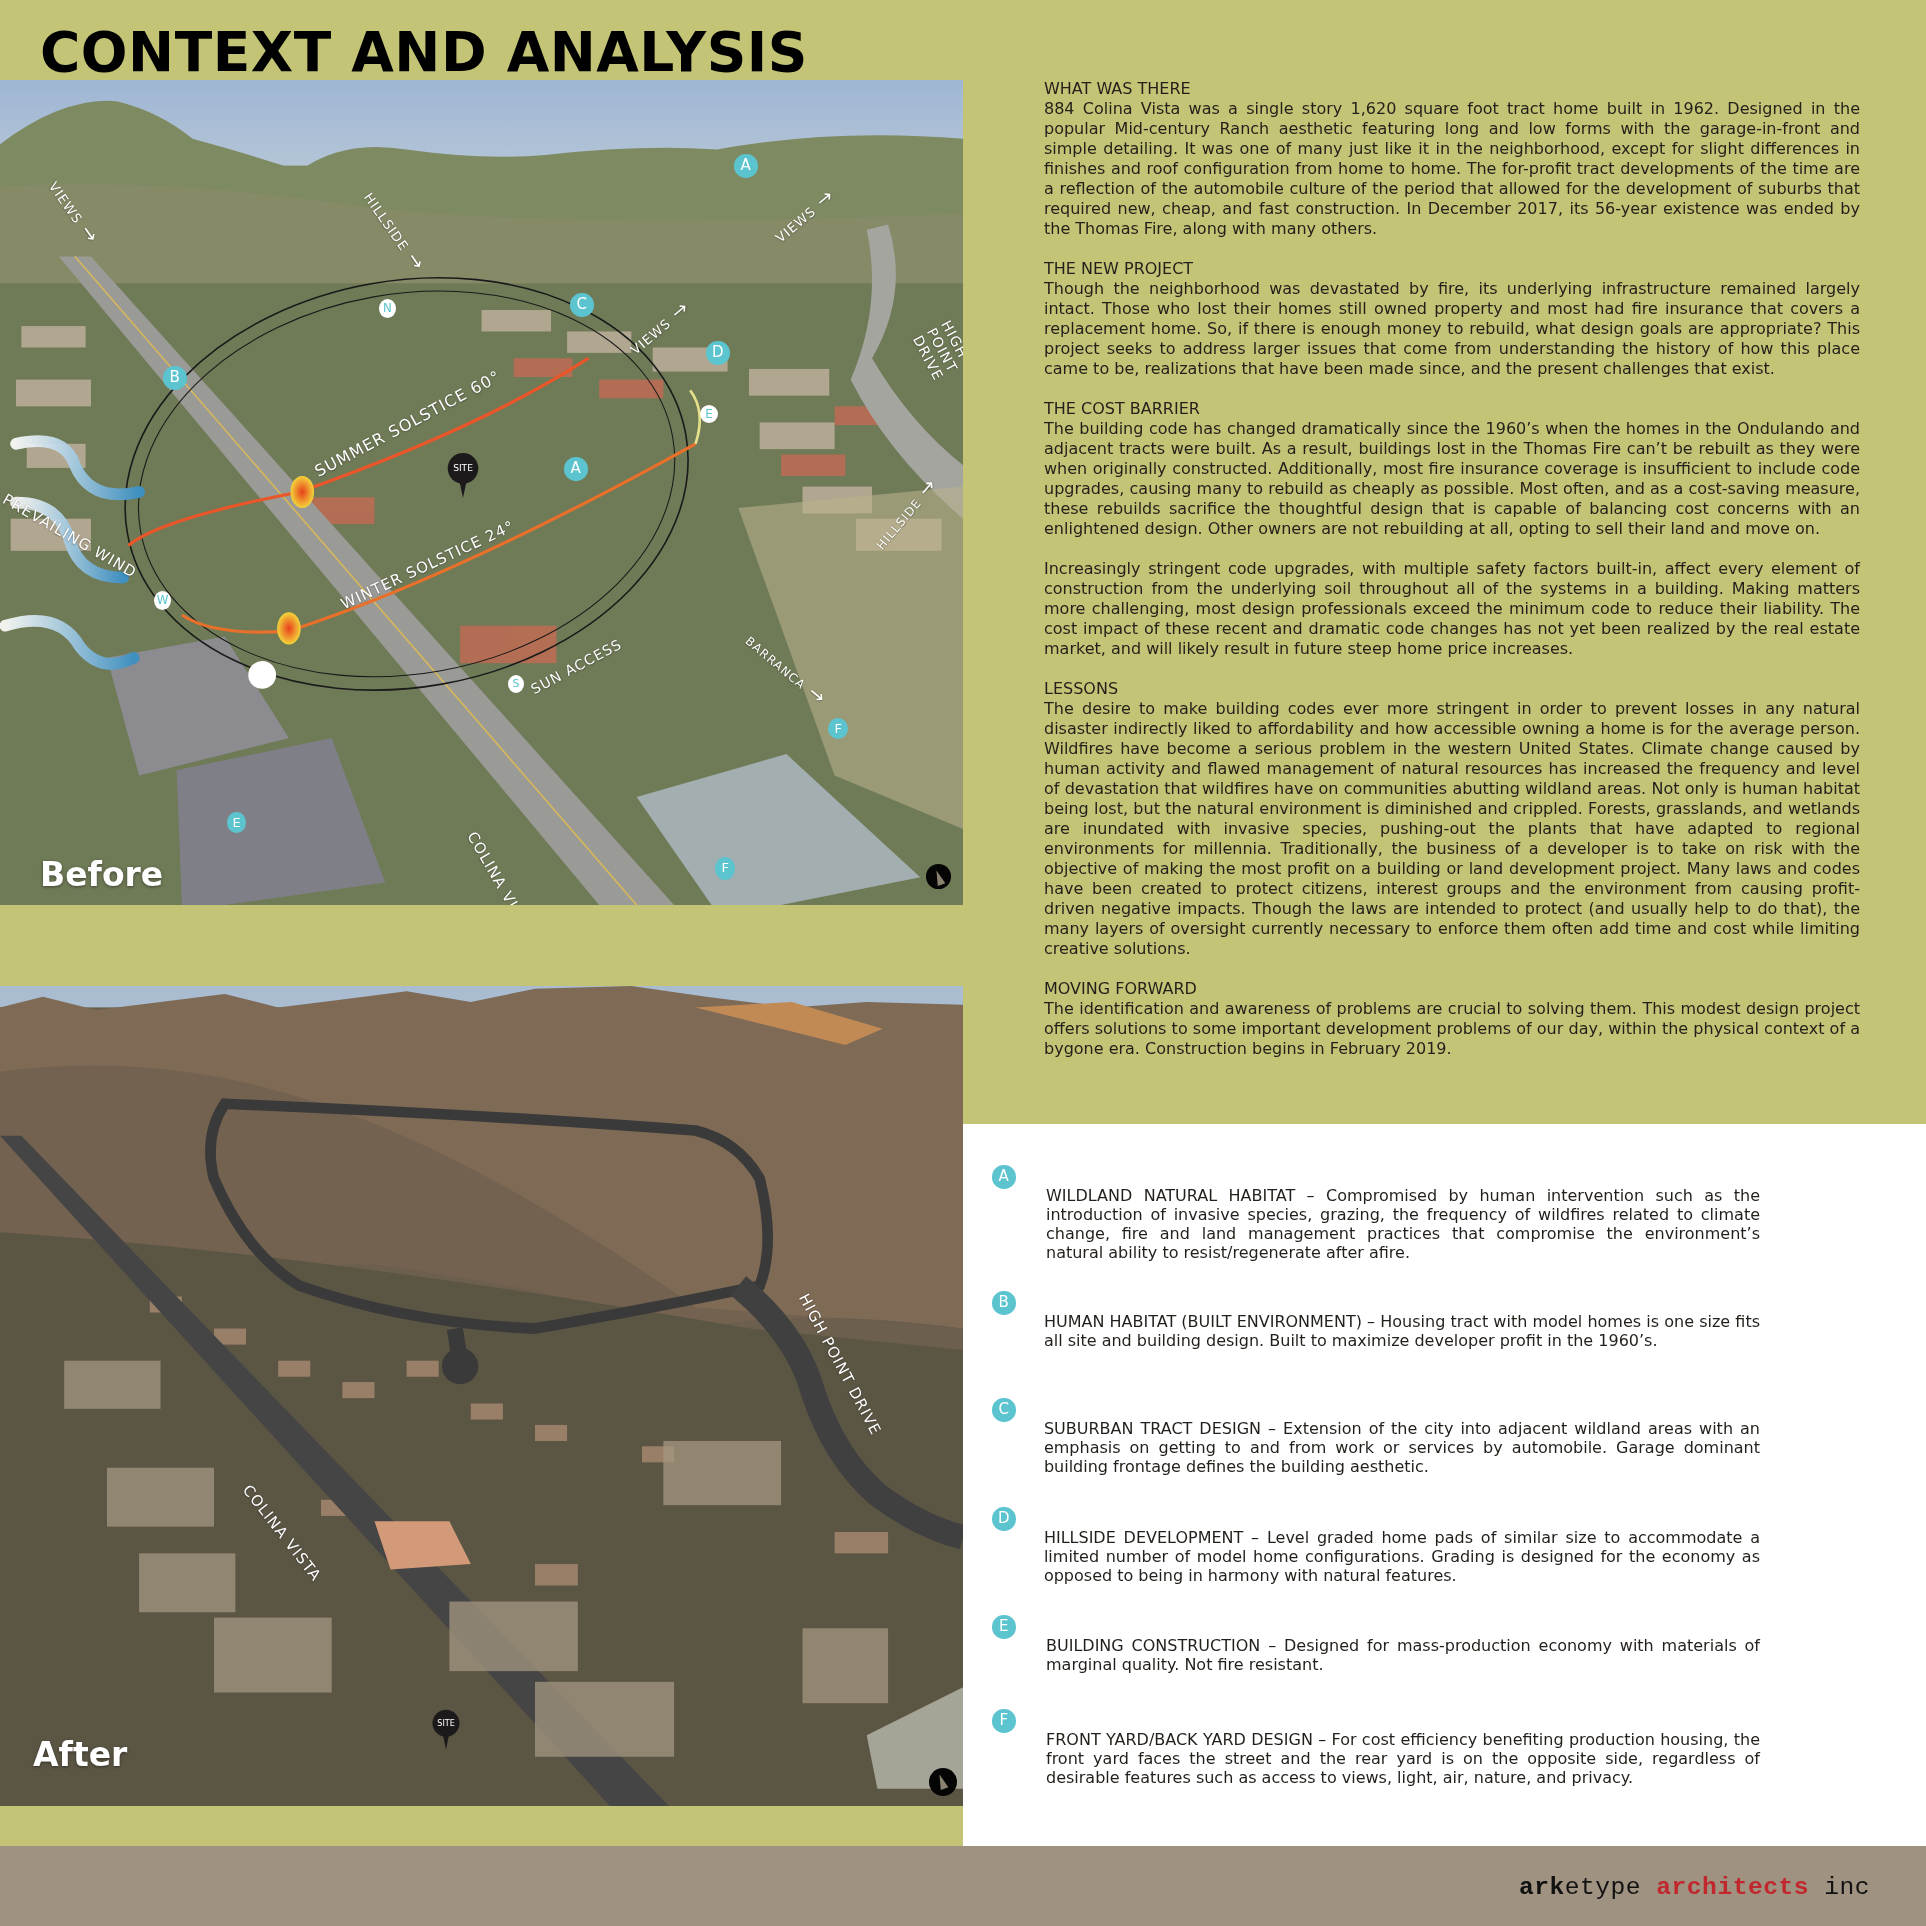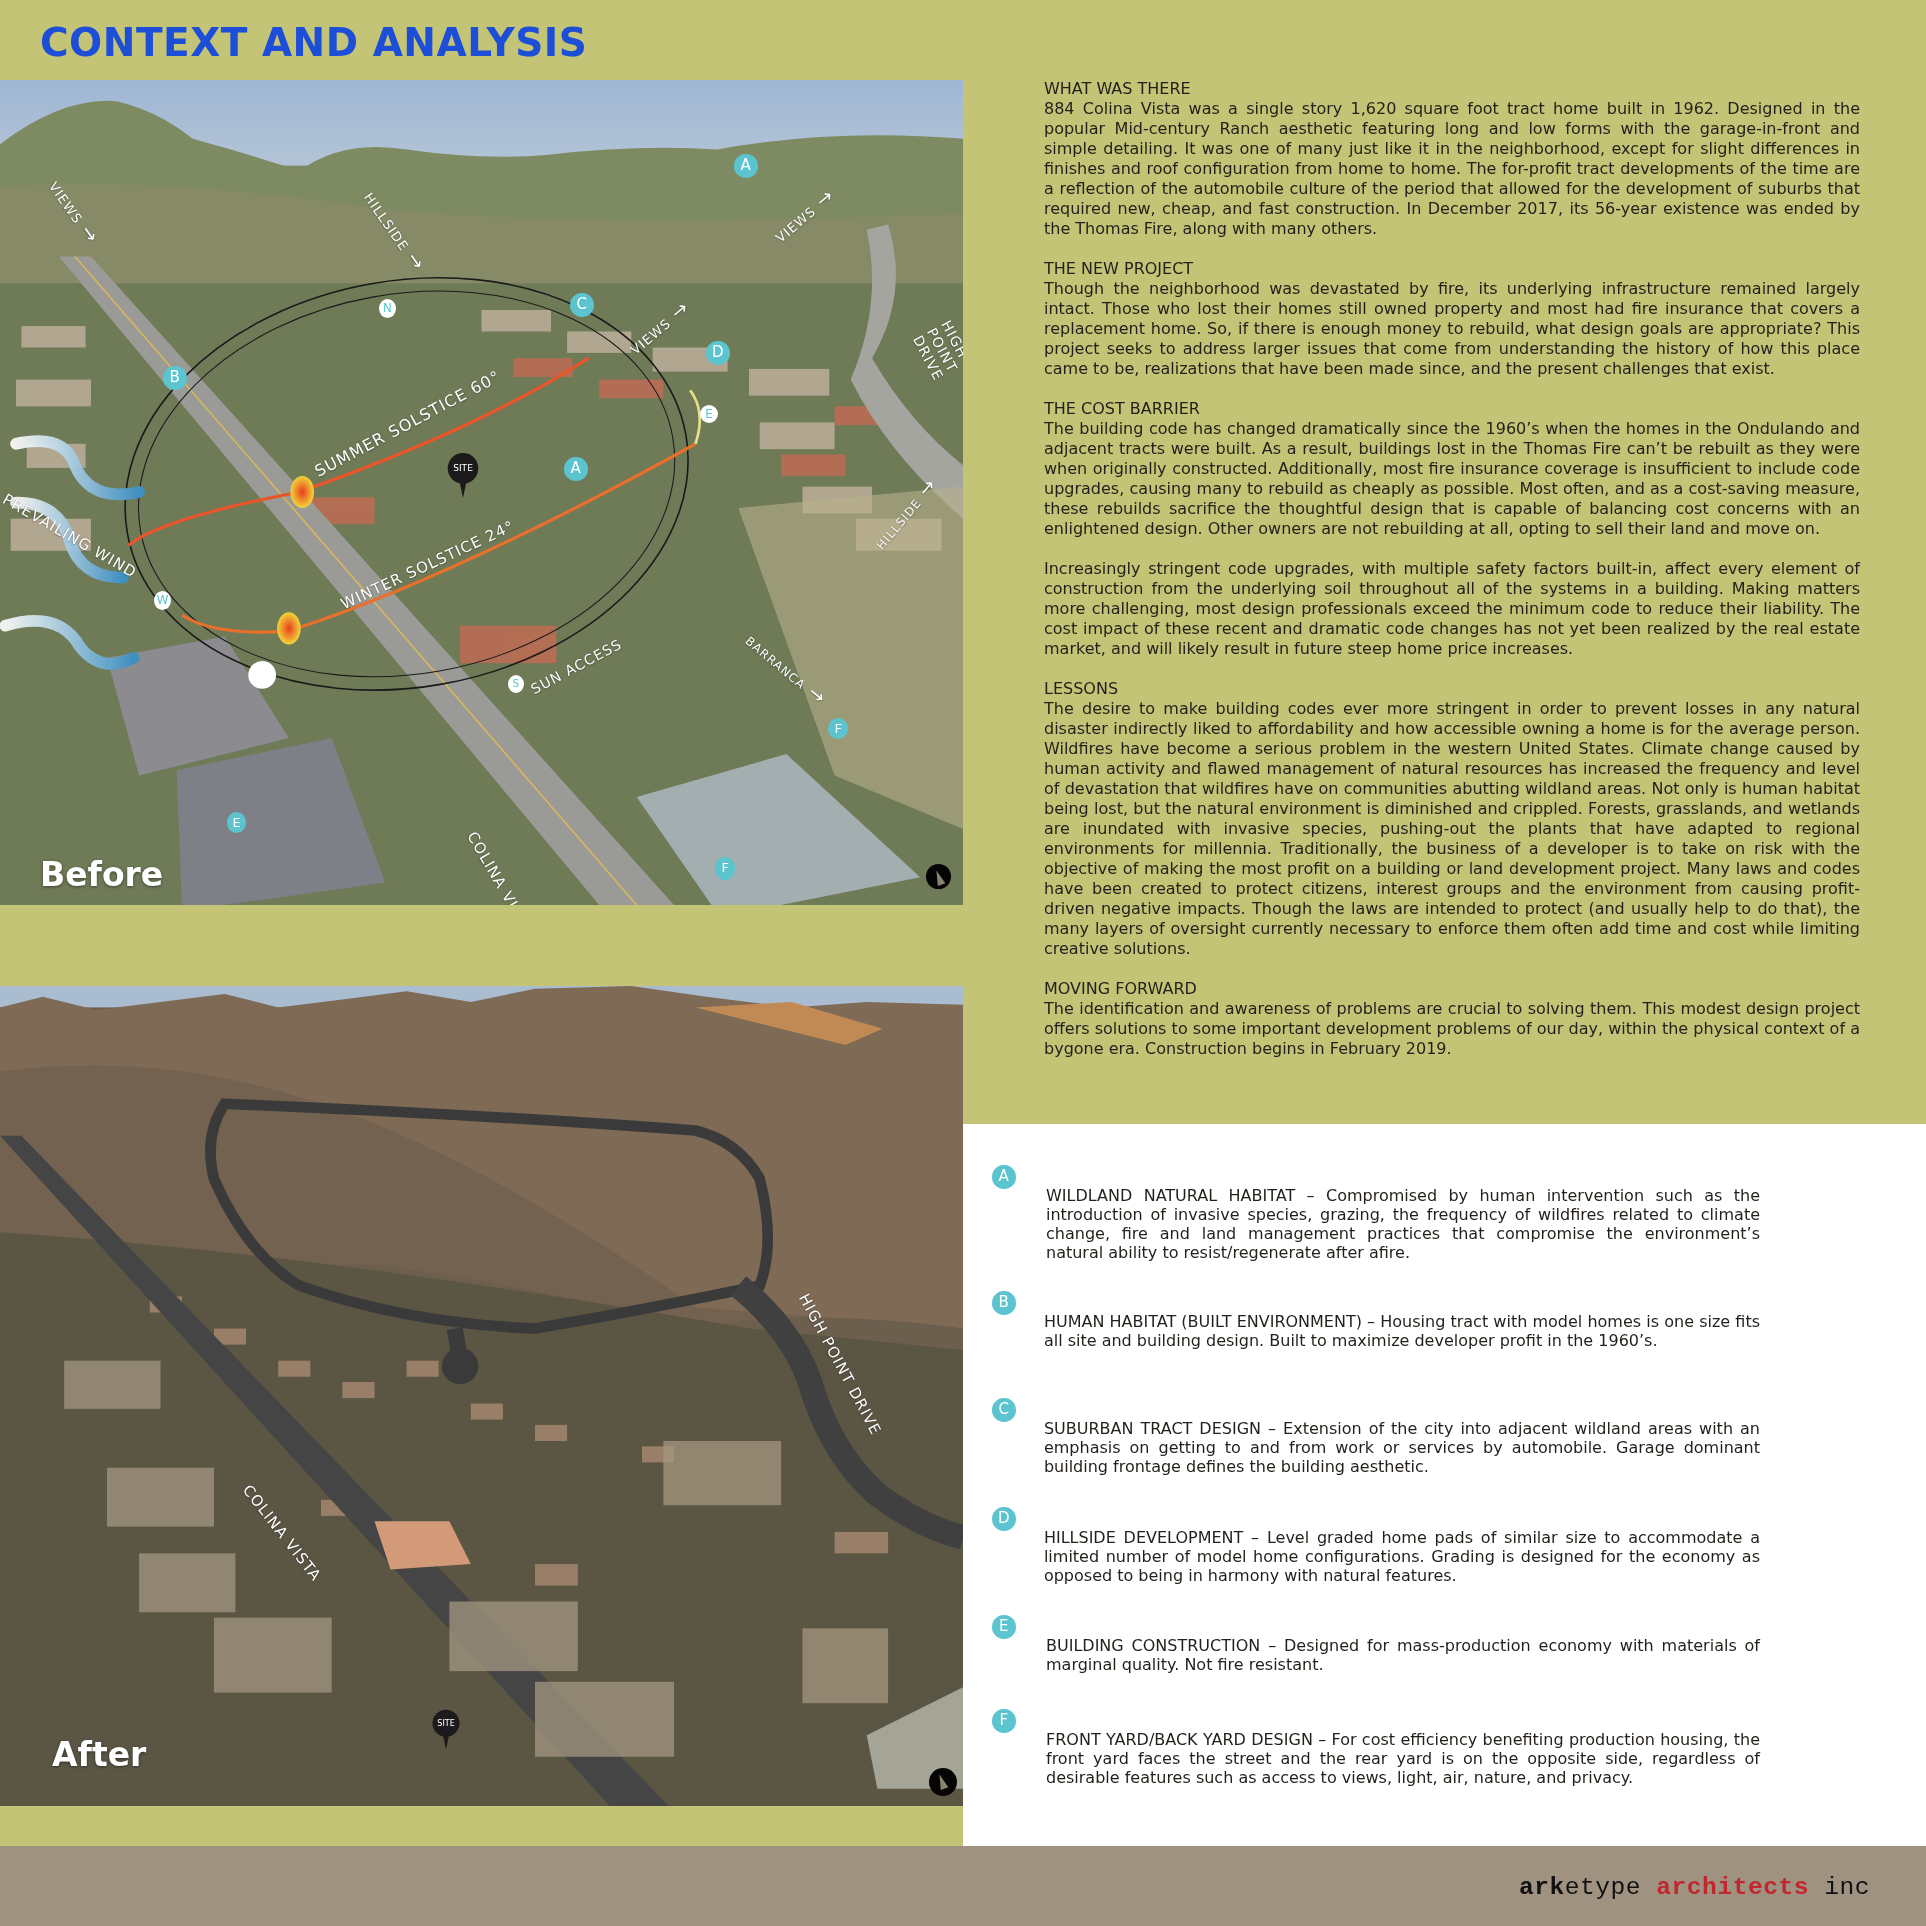--- a/index.html
+++ b/index.html
@@ -2,21 +2,21 @@
 <html style="font-size:8.6px"><head>
 <meta charset="utf-8">
 <style>
   * { box-sizing: border-box; margin: 0; padding: 0; }
   html, body { width: 1926px; height: 1926px; overflow: hidden; background: #c3c476; }
   body { position: relative; font-family: "DejaVu Sans", sans-serif; color: #231f1a; }
 
   .page-title {
     position: absolute; left: 40px; top: 20.3px;
     font-family: "DejaVu Sans", sans-serif; font-weight: bold;
-    font-size: 39px; letter-spacing: 0.5px; color: #1d4ed8;
+    font-size: 55px; letter-spacing: 0.5px; color: #000000;
   }
 
   
   .photo { position: absolute; left: 0; width: 963px; overflow: hidden; }
   .photo svg.bg { position: absolute; inset: 0; width: 100%; height: 100%; }
   .photo-before { top: 80px; height: 825px; }
   .photo-after  { top: 986px; height: 820px; }
 
   .photo-label {
     position: absolute; font-weight: bold; color: #fff; font-size: 33px;
@@ -252,21 +252,21 @@
   </svg>
 
   <span class="anno" style="left:803px;top:300px;transform:rotate(62deg);font-size:15px;">HIGH POINT DRIVE</span>
   <span class="anno" style="left:246px;top:492px;transform:rotate(52deg);font-size:15px;">COLINA VISTA</span>
 
   <div class="site-pin" style="left:428px;top:717px;transform:scale(.75);">
     <span class="head">SITE</span>
     <span class="tail"></span>
   </div>
 
-  <span class="photo-label" style="left:52px;top:749px;text-align:center;">After</span>
+  <span class="photo-label" style="left:33px;top:749px;text-align:center;">After</span>
   <span class="north-arrow" style="left:929px;top:782px;"></span>
 </div>
 
 <div class="essay">
   <div class="sec">
     <h3>WHAT WAS THERE</h3>
     <p>884 Colina Vista was a single story 1,620 square foot tract home built in 1962. Designed in the popular Mid-century Ranch aesthetic featuring long and low forms with the garage-in-front and simple detailing. It was one of many just like it in the neighborhood, except for slight differences in finishes and roof configuration from home to home. The for-profit tract developments of the time are a reflection of the automobile culture of the period that allowed for the development of suburbs that required new, cheap, and fast construction. In December 2017, its 56-year existence was ended by the Thomas Fire, along with many others.</p>
   </div>
   <div class="sec">
     <h3>THE NEW PROJECT</h3>

